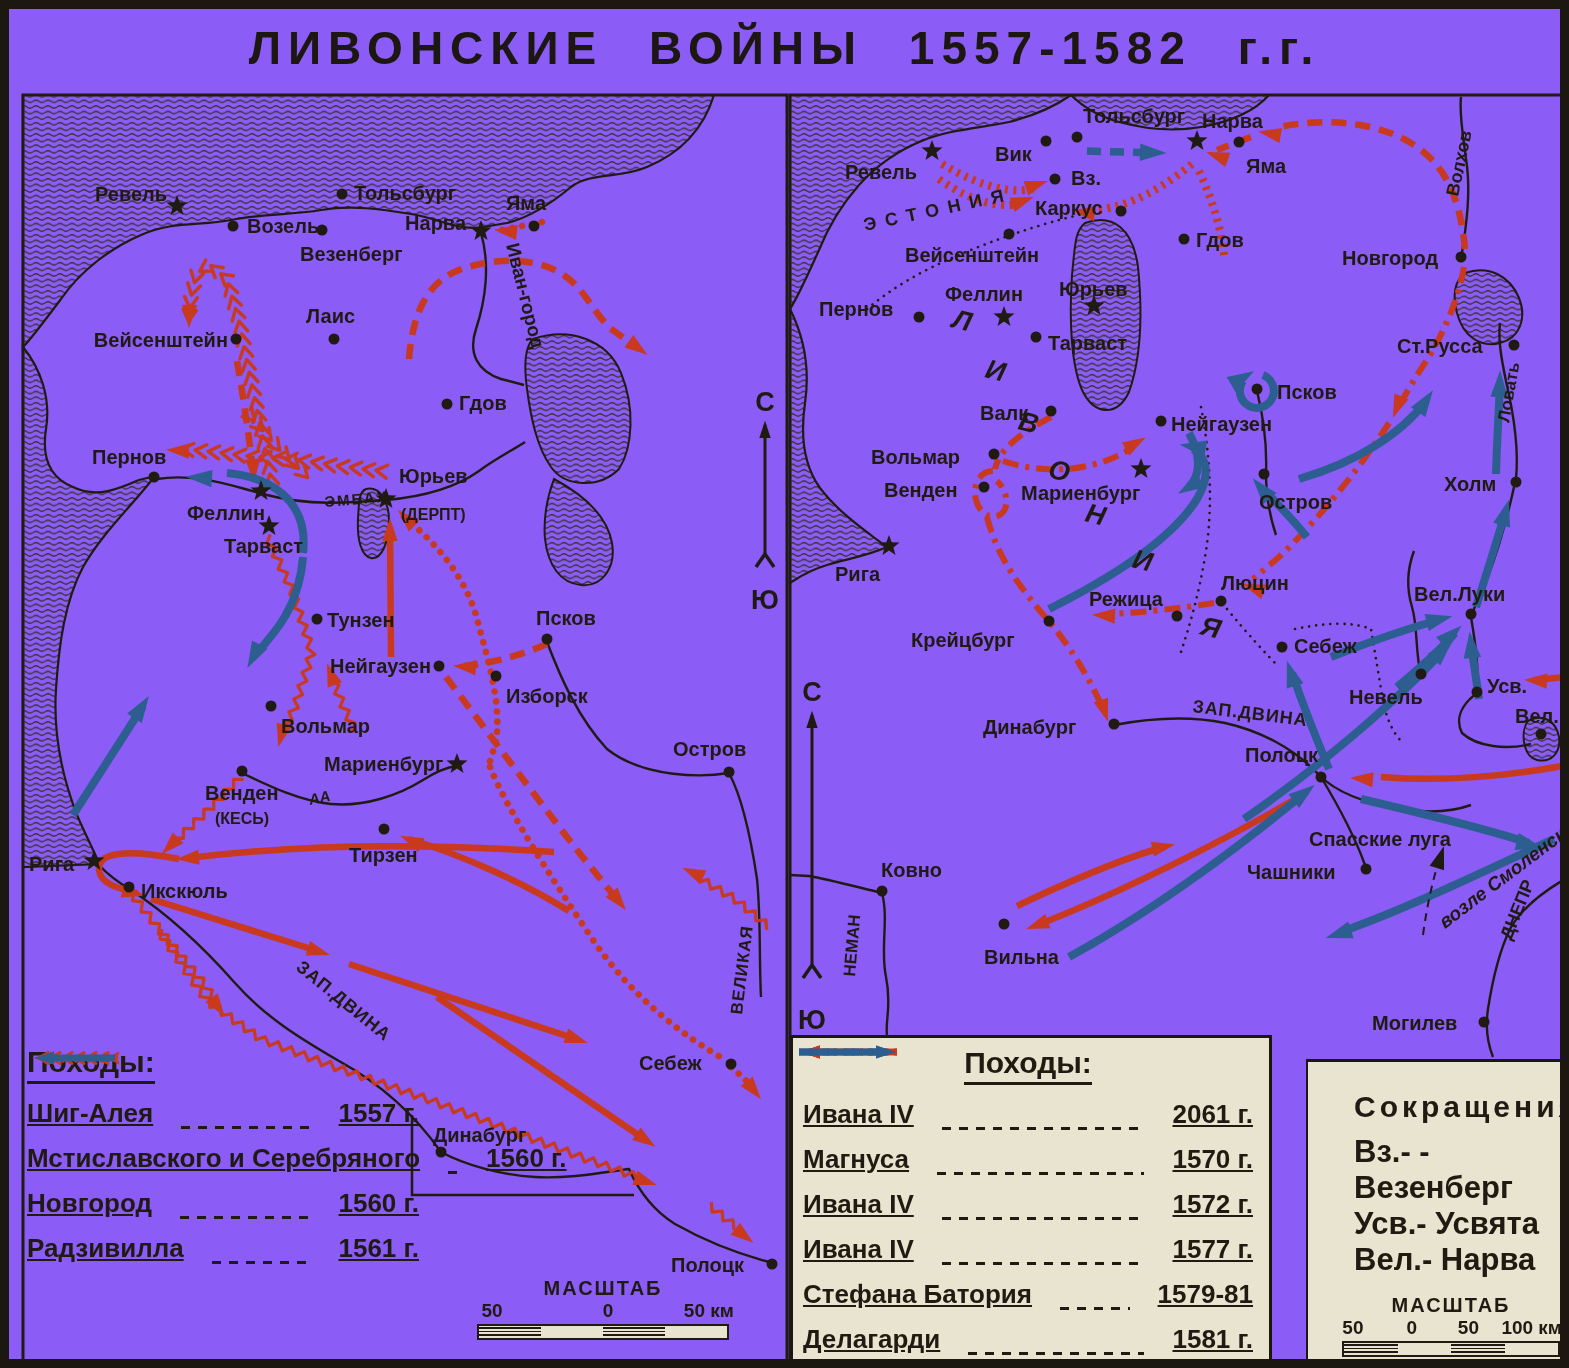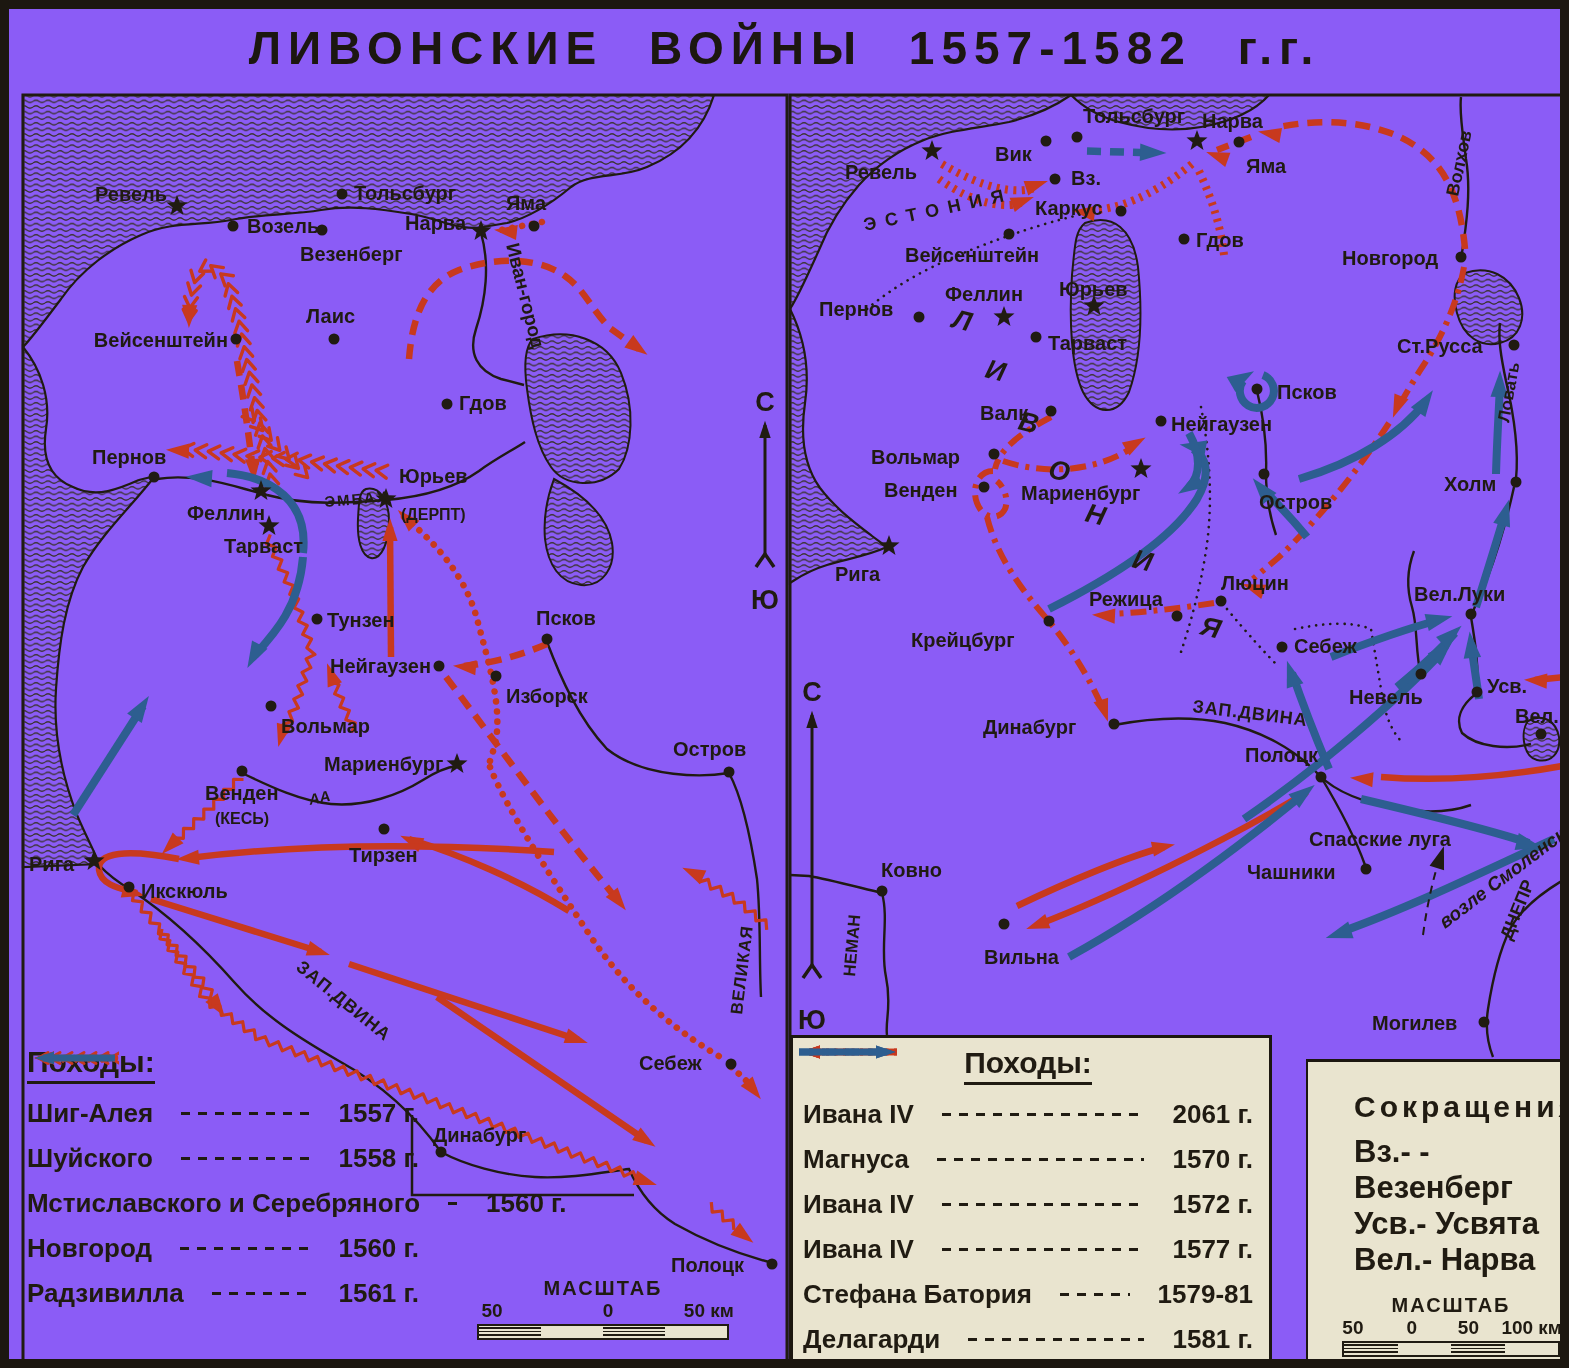--- a/index.html
+++ b/index.html
@@ -5,21 +5,21 @@
   html,body{margin:0;padding:0;background:#555;}
   .stage{position:relative;width:1569px;height:1368px;background:#8b5cf6;box-sizing:border-box;
          border:9px solid #1c1710;overflow:hidden;font-family:"Liberation Sans",sans-serif;color:#201b12;}
   .title{position:absolute;top:12px;left:0;width:100%;text-align:center;font-size:46px;font-weight:bold;
          letter-spacing:7px;word-spacing:26px;color:#1c1710;}
   svg{position:absolute;top:0;left:0;}
   svg text{font-family:"Liberation Sans",sans-serif;}
   .box{position:absolute;box-sizing:border-box;}
   .lg-title{font-size:30px;font-weight:bold;}
   .lg-title .u{border-bottom:3px solid #201b12;padding-bottom:2px;display:inline-block;}
-  .lrow{display:flex;align-items:center;gap:24px;margin-top:14px;}
+  .lrow{display:flex;align-items:flex-end;gap:24px;margin-top:14px;text-decoration:underline;}
   .lrow .nm{font-size:26px;font-weight:bold;white-space:nowrap;}
   .lrow .sep{flex:1 1 6px;height:3px;min-width:6px;margin:0 4px;
              background:repeating-linear-gradient(90deg,#201b12 0 9px,transparent 9px 17px);}
   .lrow .yr{font-size:26px;font-weight:bold;white-space:nowrap;}
   .sw{flex:0 0 92px;}
   #legend-left{left:18px;top:1036px;width:392px;background:transparent;}
   #legend-left .wide{width:640px;}
   #legend-right{left:781px;top:1026px;width:482px;height:333px;border:3px solid #1c1710;background:#e9e4cf;padding:6px 16px 0 10px;}
   #legend-right .lg-title{text-align:center;margin-top:2px;}
   #abbrev{left:1297px;top:1050px;width:294px;height:309px;border:3px solid #1c1710;border-left-width:2px;background:#e9e4cf;padding:28px 0 0 46px;}
@@ -543,32 +543,20 @@
           <g></g>
           <g>
             <path d="M88,13 L16,13" fill="none" stroke="#c8391e" stroke-width="6.5" stroke-dasharray="0.1 10" stroke-linecap="round"></path>
             <polygon points="3,0 -20,-7.6 -20,7.6" fill="#c8391e" transform="translate(10,13) rotate(180) scale(0.85)"></polygon>
           </g>
         </svg>
       <span class="nm">Шиг-Алея</span>
         <span class="sep"></span>
         <span class="yr">1557 г.</span>
     </div>
-    <div class="lrow">
-      <svg class="sw" width="92" height="26">
-          <g></g>
-          <g>
-            <path d="M88,13 L16,13" fill="none" stroke="#c8391e" stroke-width="6.5" stroke-dasharray="15 9"></path>
-            <polygon points="3,0 -20,-7.6 -20,7.6" fill="#c8391e" transform="translate(10,13) rotate(180) scale(0.85)"></polygon>
-          </g>
-        </svg>
-      <span class="nm">Шуйского</span>
-        <span class="sep"></span>
-        <span class="yr">1558 г.</span>
-    </div>
     <div class="lrow wide">
       <svg class="sw" width="92" height="26">
           <g></g>
           <g>
             <path d="M88.0,16.2 L81.5,9.8 L75.0,16.2 L68.5,9.8 L62.0,16.2 L55.5,9.8 L49.0,16.2 L42.5,9.8 L36.0,16.2 L29.5,9.8 L23.0,16.2 L16.5,9.8" fill="none" stroke="#c8391e" stroke-width="3"></path>
             <polygon points="3,0 -20,-7.6 -20,7.6" fill="#c8391e" transform="translate(10,13) rotate(180) scale(0.85)"></polygon>
           </g>
         </svg>
       <span class="nm">Мстиславского и Серебряного</span>
         <span class="sep" style="flex:0 0 10px"></span>

